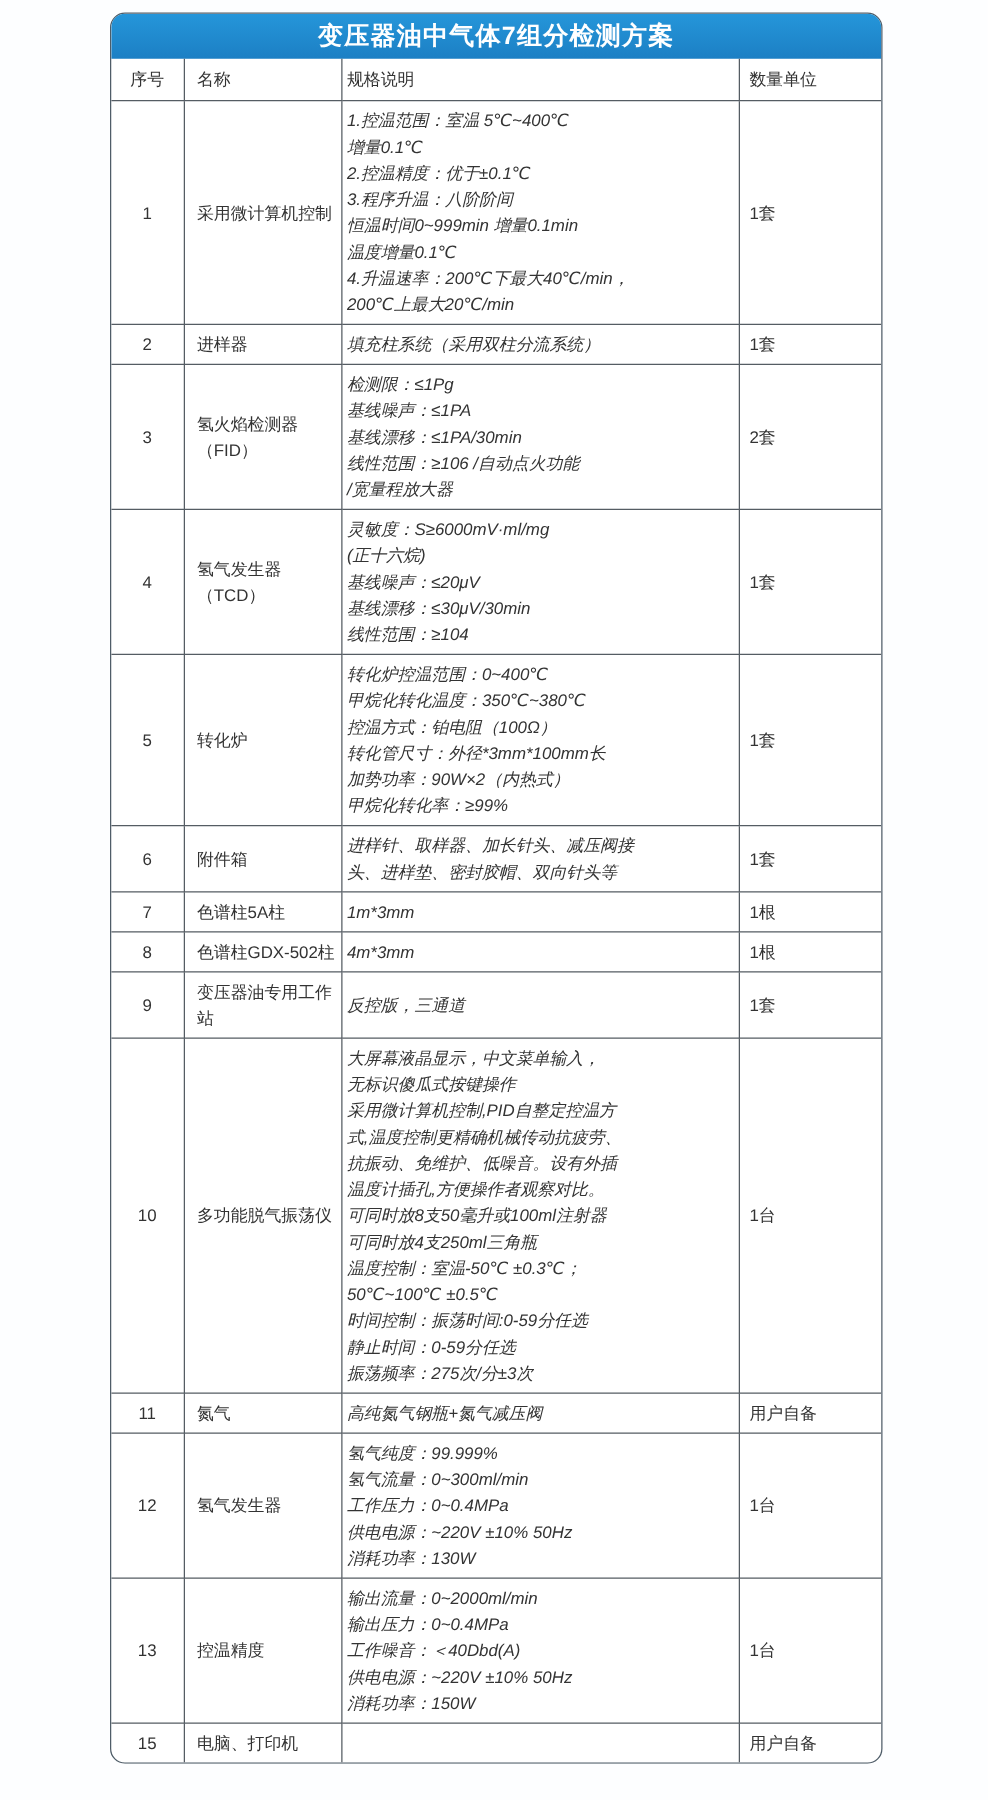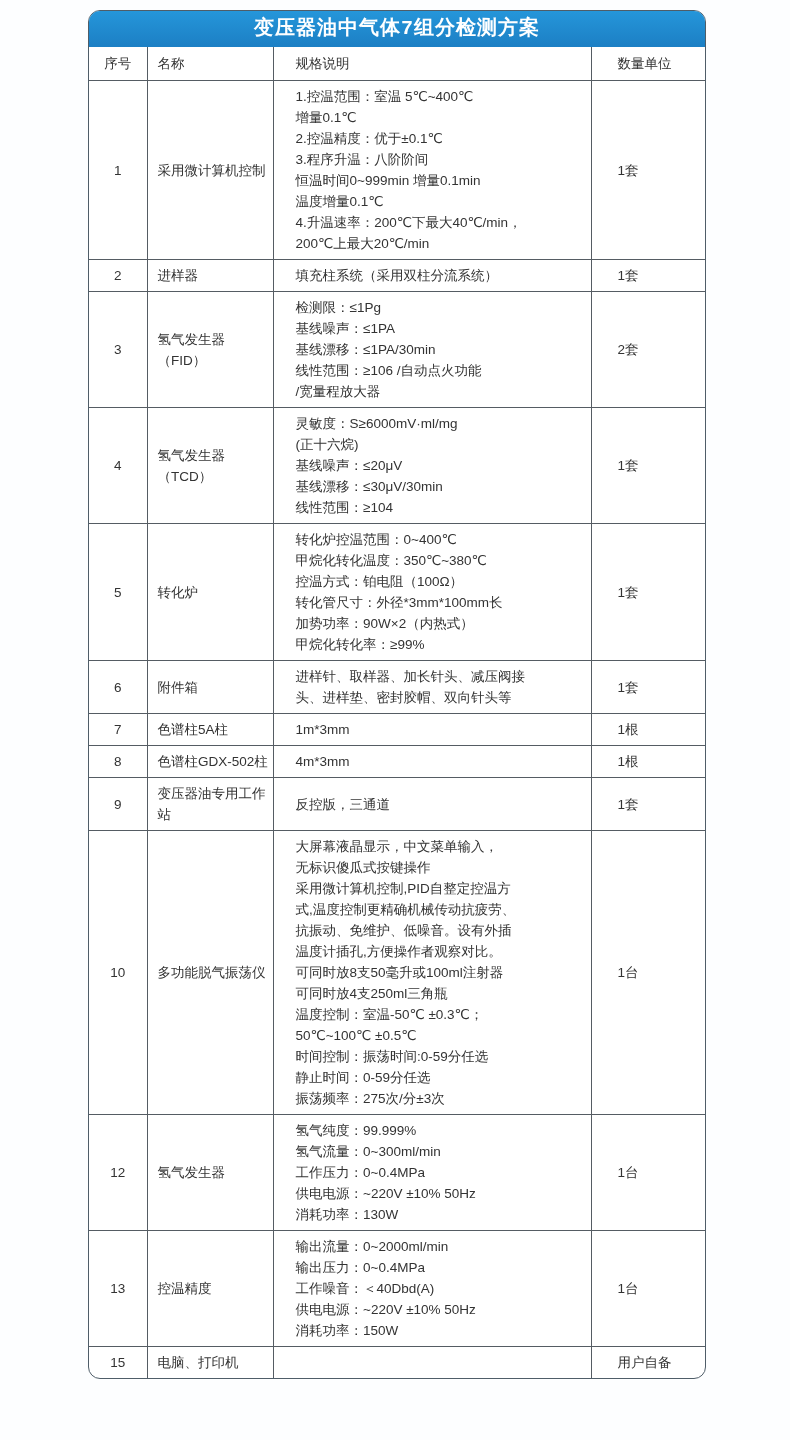--- a/index.html
+++ b/index.html
@@ -45,31 +45,31 @@
     font-weight: normal;
     text-align: left;
   }
   .spec-table th { height: 23px; }
   
   .spec-table tr > *:first-child { border-left: none; }
   .spec-table tr > *:last-child  { border-right: none; }
   .spec-table thead tr > * { border-top: none; }
   .spec-table tbody tr:last-child > * { border-bottom: none; }
   td.no, th.no { text-align: center; padding-left: 2px; padding-right: 2px; }
-  td.spec { white-space: pre-line; }
+  td.spec { white-space: pre-line; font-style: italic; }
   td.name { padding-left: 10px; padding-right: 2px; }
   th.name { padding-left: 10px; }
-  td.spec, th.spec { padding-left: 22px; }
-  td.qty, th.qty { padding-left: 26px; }
+  td.spec, th.spec { padding-left: 4px; }
+  td.qty, th.qty { padding-left: 8px; }
 </style>
 </head>
 <body>
 
 <div class="card">
-  <div class="title-bar" style="background: linear-gradient(rgb(37, 150, 218) 0%, rgb(28, 127, 196) 100%); font-family: Liberation Mono, monospace;">变压器油中气体7组分检测方案</div>
+  <div class="title-bar" style="background: linear-gradient(rgb(37, 150, 218) 0%, rgb(28, 127, 196) 100%);">变压器油中气体7组分检测方案</div>
   <table class="spec-table">
     <colgroup>
       <col class="c-no">
         <col class="c-name">
         <col class="c-spec">
         <col class="c-qty">
     </colgroup>
     <thead>
       <tr>
         <th class="no">序号</th>
@@ -95,21 +95,21 @@
 
   <tr>
     <td class="no">2</td>
     <td class="name">进样器</td>
     <td class="spec">填充柱系统（采用双柱分流系统）</td>
     <td class="qty">1套</td>
   </tr>
 
   <tr>
     <td class="no">3</td>
-    <td class="name">氢气发生器（FID）</td>
+    <td class="name">氢火焰检测器（FID）</td>
     <td class="spec">检测限：≤1Pg
 基线噪声：≤1PA
 基线漂移：≤1PA/30min
 线性范围：≥106 /自动点火功能
 /宽量程放大器</td>
     <td class="qty">2套</td>
   </tr>
 
   <tr>
     <td class="no">4</td>
@@ -175,20 +175,26 @@
 可同时放8支50毫升或100ml注射器
 可同时放4支250ml三角瓶
 温度控制：室温-50℃ ±0.3℃；
  50℃~100℃ ±0.5℃
 时间控制：振荡时间:0-59分任选
 静止时间：0-59分任选
 振荡频率：275次/分±3次</td>
     <td class="qty">1台</td>
   </tr>
 
+  <tr>
+    <td class="no">11</td>
+    <td class="name">氮气</td>
+    <td class="spec">高纯氮气钢瓶+氮气减压阀</td>
+    <td class="qty">用户自备</td>
+  </tr>
 
   <tr>
     <td class="no">12</td>
     <td class="name">氢气发生器</td>
     <td class="spec">氢气纯度：99.999%
 氢气流量：0~300ml/min
 工作压力：0~0.4MPa
 供电电源：~220V ±10% 50Hz
 消耗功率：130W</td>
     <td class="qty">1台</td>

